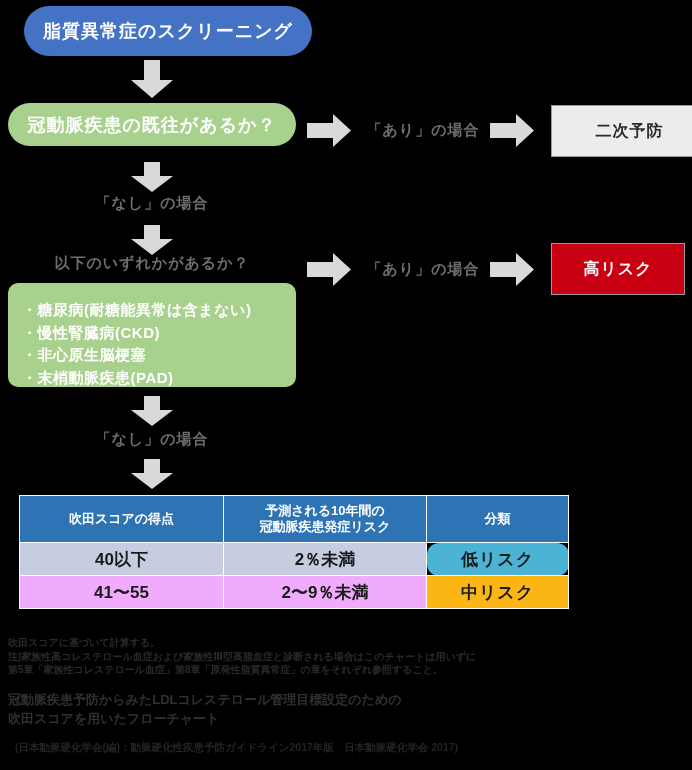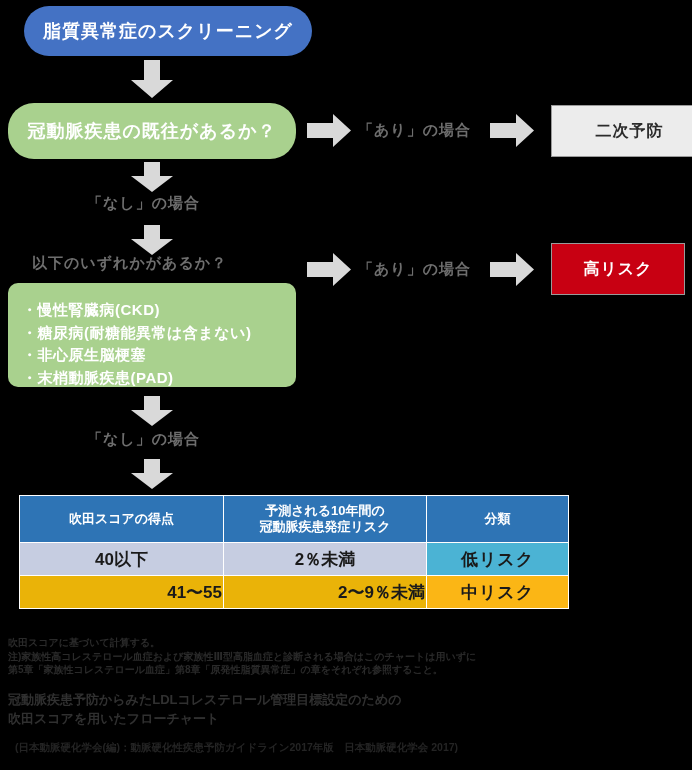--- a/index.html
+++ b/index.html
@@ -43,21 +43,21 @@
     letter-spacing: .5px;
   }
   .listbox div { white-space: nowrap; }
 
   
   .gray-label {
     color: #6e6e6e;
     font-weight: bold;
     font-size: 15px;
     letter-spacing: 1px;
-    text-align: left;
+    text-align: center;
     white-space: nowrap;
   }
   .arr-wrap { position: absolute; }
   .arr-down-svg, .arr-right-svg { display: block; }
 
   
   .term {
     display: flex;
     align-items: center;
     justify-content: center;
@@ -86,23 +86,23 @@
     line-height: 1.25;
     height: 42px;
     padding: 2px;
   }
   table.risk td {
     height: 30px;
     font-size: 17px;
     color: #1a1a1a;
   }
   .row-a td.plain { background: #c6cde1; }
-  .row-b td.plain { background: #eab308; text-align: right; }
+  .row-b td.plain { background: #f0abfc; }
   td.cat { color: #ffffff; font-size: 15px; letter-spacing: 1px; }
-  .cat-low  { background: #4bb3d4; }
+  .cat-low  { background: #4bb3d4; border-radius: 12px; }
   .cat-mid  { background: #fbb615; }
   .cat-high { background: #cc0013; }
 
   
   .foot {
     color: #2a2a2a;
     font-size: 10px;
     line-height: 1.35;
     font-weight: bold;
     letter-spacing: 0;
@@ -129,21 +129,21 @@
 <div class="abs pill pill-blue" style="left:24px; top:6px; width:288px; height:50px; font-size:18px;">
   <span>脂質異常症のスクリーニング</span>
 </div>
 
 <div class="arr-wrap" style="left:131px; top:60px;">
   <svg class="arr-down-svg" width="42" height="38" viewBox="0 0 42 38" aria-hidden="true">
     <polygon points="13,0 29,0 29,20 42,20 21,38 0,20 13,20" fill="#d9d9d9"></polygon>
   </svg>
 </div>
 
-<div class="abs pill pill-green" style="left:8px; top:103px; width:288px; height:56px; font-size:18px;">
+<div class="abs pill pill-green" style="left:8px; top:103px; width:288px; height:43px; font-size:18px;">
   <span>冠動脈疾患の既往があるか？</span>
 </div>
 
 <div class="arr-wrap" style="left:307px; top:114px;">
   <svg class="arr-right-svg" width="44" height="33" viewBox="0 0 44 33" aria-hidden="true">
     <polygon points="0,9 26,9 26,0 44,16.5 26,33 26,24 0,24" fill="#d9d9d9"></polygon>
   </svg>
 </div>
 
 <div class="abs gray-label" style="left:358px; top:121px; width:130px;">
@@ -174,22 +174,22 @@
   <svg class="arr-down-svg" width="42" height="30" viewBox="0 0 42 30" aria-hidden="true">
     <polygon points="13,0 29,0 29,14 42,14 21,30 0,14 13,14" fill="#d9d9d9"></polygon>
   </svg>
 </div>
 
 <div class="abs gray-label" style="left:32px; top:254px; width:240px; font-size:15px;">
   <span>以下のいずれかがあるか？</span>
 </div>
 
 <div class="abs listbox" style="left:8px; top:283px; width:288px; height:104px;">
+  <div>・糖尿病(耐糖能異常は含まない)</div>
   <div>・慢性腎臓病(CKD)</div>
-  <div>・糖尿病(耐糖能異常は含まない)</div>
   <div>・非心原生脳梗塞</div>
   <div>・末梢動脈疾患(PAD)</div>
 </div>
 
 <div class="arr-wrap" style="left:307px; top:253px;">
   <svg class="arr-right-svg" width="44" height="33" viewBox="0 0 44 33" aria-hidden="true">
     <polygon points="0,9 26,9 26,0 44,16.5 26,33 26,24 0,24" fill="#d9d9d9"></polygon>
   </svg>
 </div>
 

